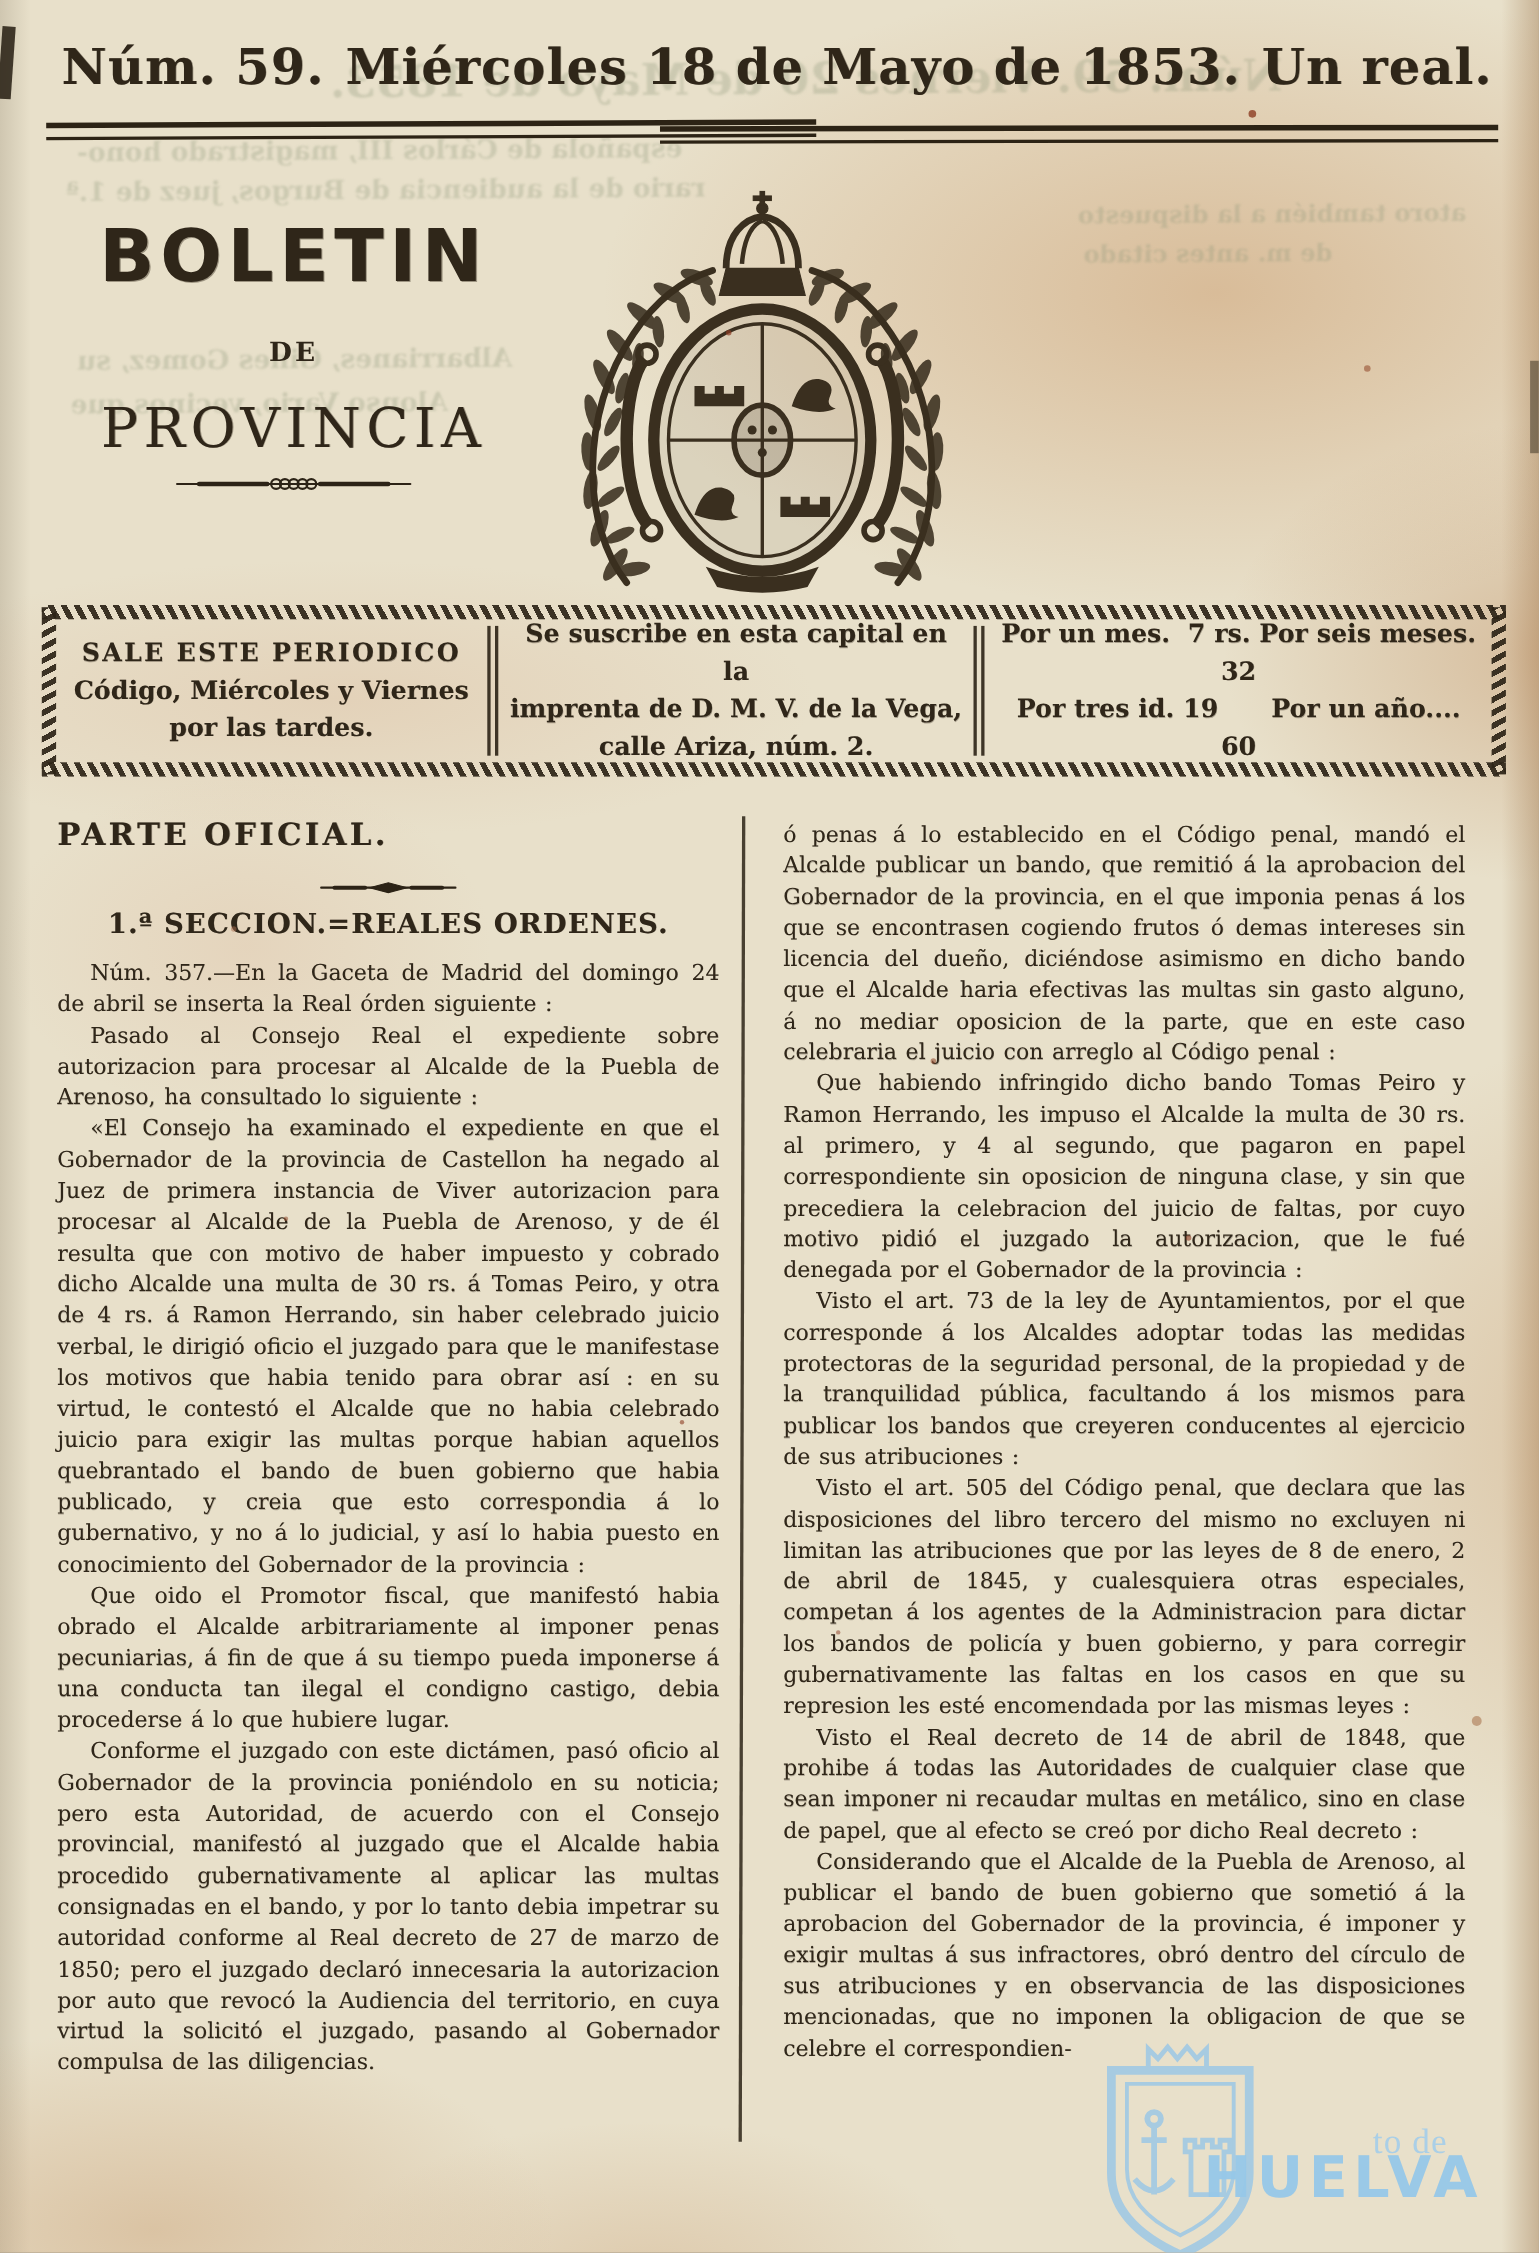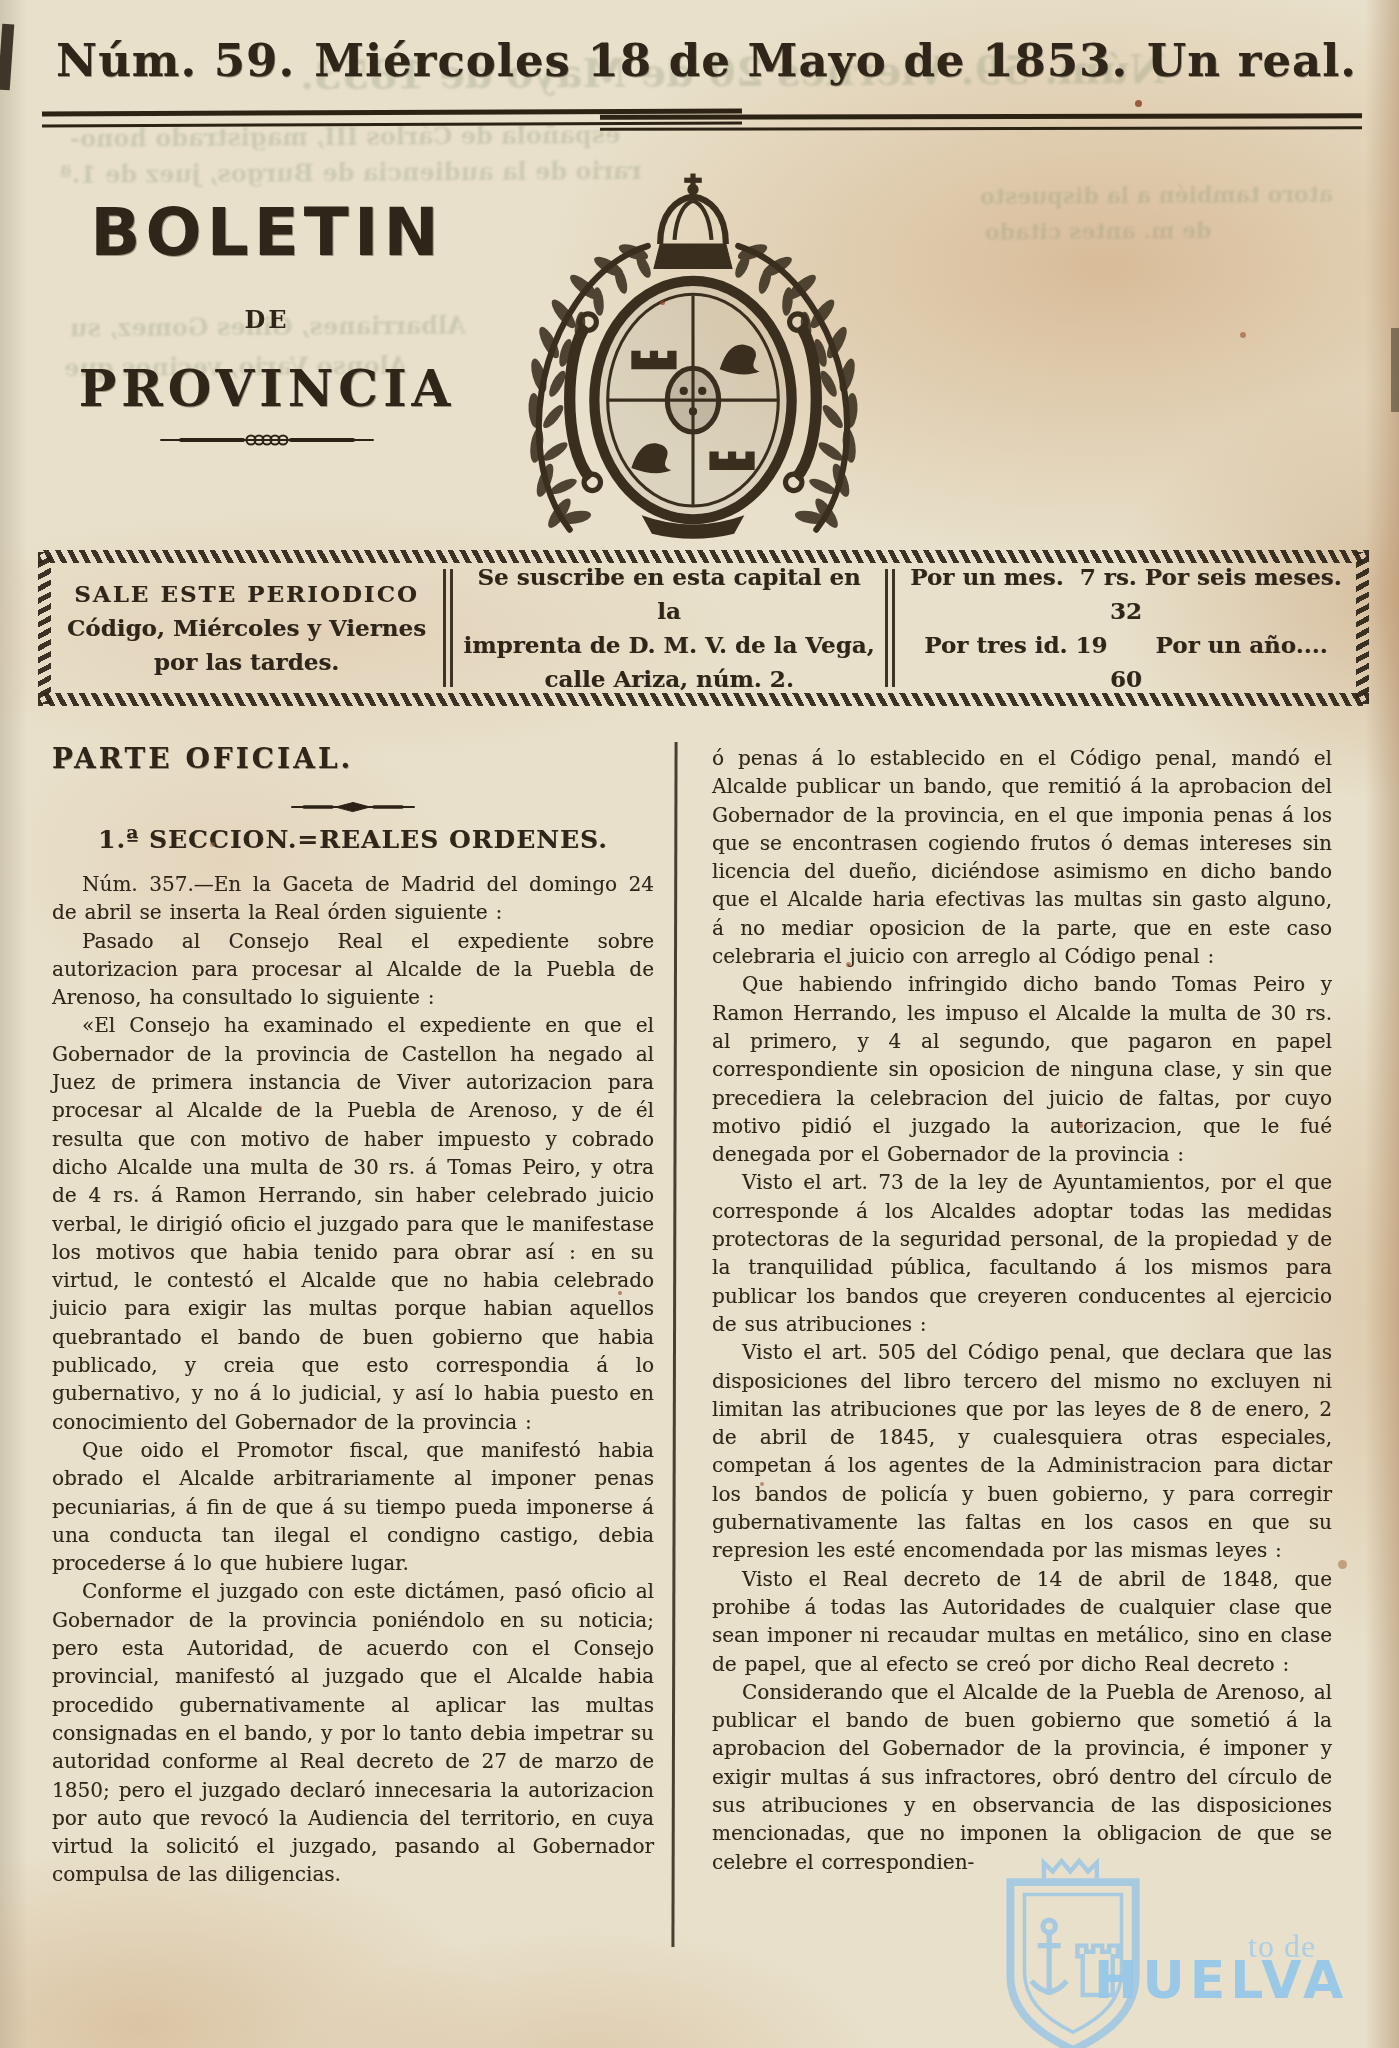--- a/index.html
+++ b/index.html
@@ -22,21 +22,21 @@
     text-shadow:0.6px 0.6px 0 rgba(47,38,25,.45);}
   .rule2{position:absolute;height:8px;border-top:5px solid #2c2315;border-bottom:3px solid #2c2315;}
   .ruleA{top:110px;left:42px;width:700px;transform:rotate(-0.25deg);}
   .ruleB{top:114px;left:600px;width:762px;transform:rotate(-0.1deg);}
   
   .mast-left,.mast-right{position:absolute;top:198px;width:430px;text-align:center;}
   .mast-left{left:52px;} .mast-right{left:928px;}
   .big-sans{font-family:"DejaVu Sans","Liberation Sans",sans-serif;font-weight:bold;font-size:66px;
     letter-spacing:5px;line-height:70px;text-shadow:1px 1px 0 rgba(44,35,21,.4);}
   .small-de{font-weight:bold;font-size:24px;letter-spacing:3px;margin-top:40px;line-height:24px;}
-  .big-serif{font-weight:bold;font-size:50px;letter-spacing:5px;margin-top:30px;line-height:54px;
+  .big-serif{font-weight:normal;font-size:50px;letter-spacing:5px;margin-top:30px;line-height:54px;
     text-shadow:0.8px 0.8px 0 rgba(44,35,21,.4);}
   .flourish{margin:16px auto 0;width:220px;height:16px;}
   .flourish.sm{width:130px;margin:6px auto 10px;}
   .crest{position:absolute;left:518px;top:172px;}
   
   .banner{position:absolute;left:38px;right:30px;top:550px;height:156px;}
   .rope{position:absolute;background:repeating-linear-gradient(62deg,#2c2316 0 5px,rgba(0,0,0,0) 5px 10.5px);opacity:.92;}
   .rope.top{left:0;right:0;top:0;height:13px;}
   .rope.bot{left:0;right:0;bottom:0;height:13px;}
   .rope.lft{left:0;top:2px;bottom:2px;width:13px;background:repeating-linear-gradient(-28deg,#2c2316 0 5px,rgba(0,0,0,0) 5px 10.5px);}

